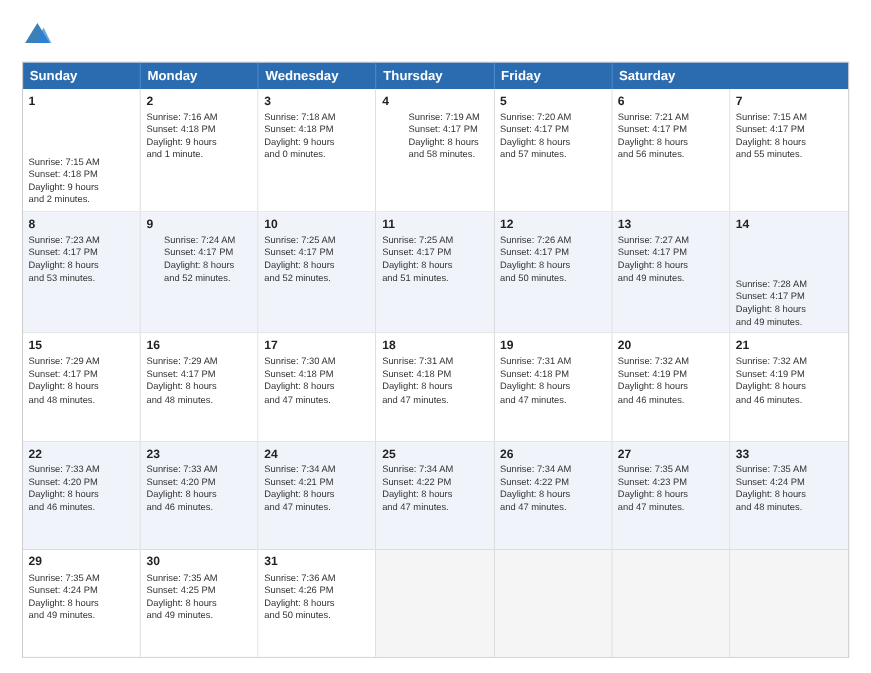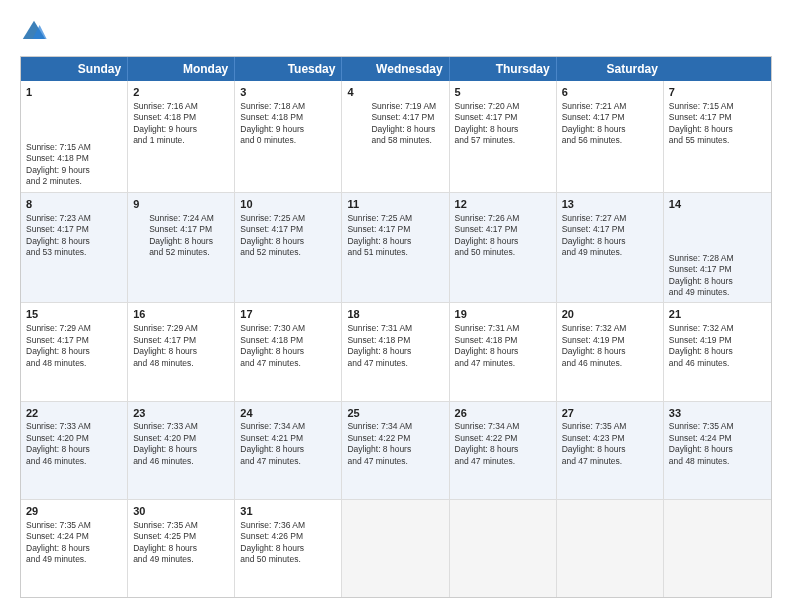--- a/index.html
+++ b/index.html
@@ -64,21 +64,21 @@
       display: grid;
       grid-template-columns: repeat(7, 1fr);
       background: #2b6cb0;
     }
     .cal-header-cell {
       color: #fff;
       font-weight: bold;
       font-size: 12px;
       padding: 5px 6px;
       border-right: 1px solid #4a86c8;
-      text-align: right;
+      text-align: left;
     }
     .cal-header-cell:last-child { border-right: none; }
     .cal-body {
       flex: 1;
       display: flex;
       flex-direction: column;
     }
     .cal-row {
       display: grid;
       grid-template-columns: repeat(7, 1fr);
@@ -130,23 +130,23 @@
     <div class="title-block">
       <div class="month-title"></div>
       <div class="location"></div>
     </div>
   </div>
 
   <div class="calendar">
     <div class="cal-header-row" id="cal-header">
         <div class="cal-header-cell">Sunday</div>
         <div class="cal-header-cell">Monday</div>
-        <div class="cal-header-cell">Tuesday</div>
         <div class="cal-header-cell">Wednesday</div>
         <div class="cal-header-cell">Thursday</div>
+        <div class="cal-header-cell">Friday</div>
         <div class="cal-header-cell">Saturday</div>
       </div>
     <div class="cal-body" id="cal-body">
         <div class="cal-row">
           <div class="cal-cell">
             <span class="day-num">1</span>
             <div class="day-info" style="white-space: pre-line; margin-top: 42px;">Sunrise: 7:15 AM
 Sunset: 4:18 PM
 Daylight: 9 hours
 and 2 minutes.</div>

